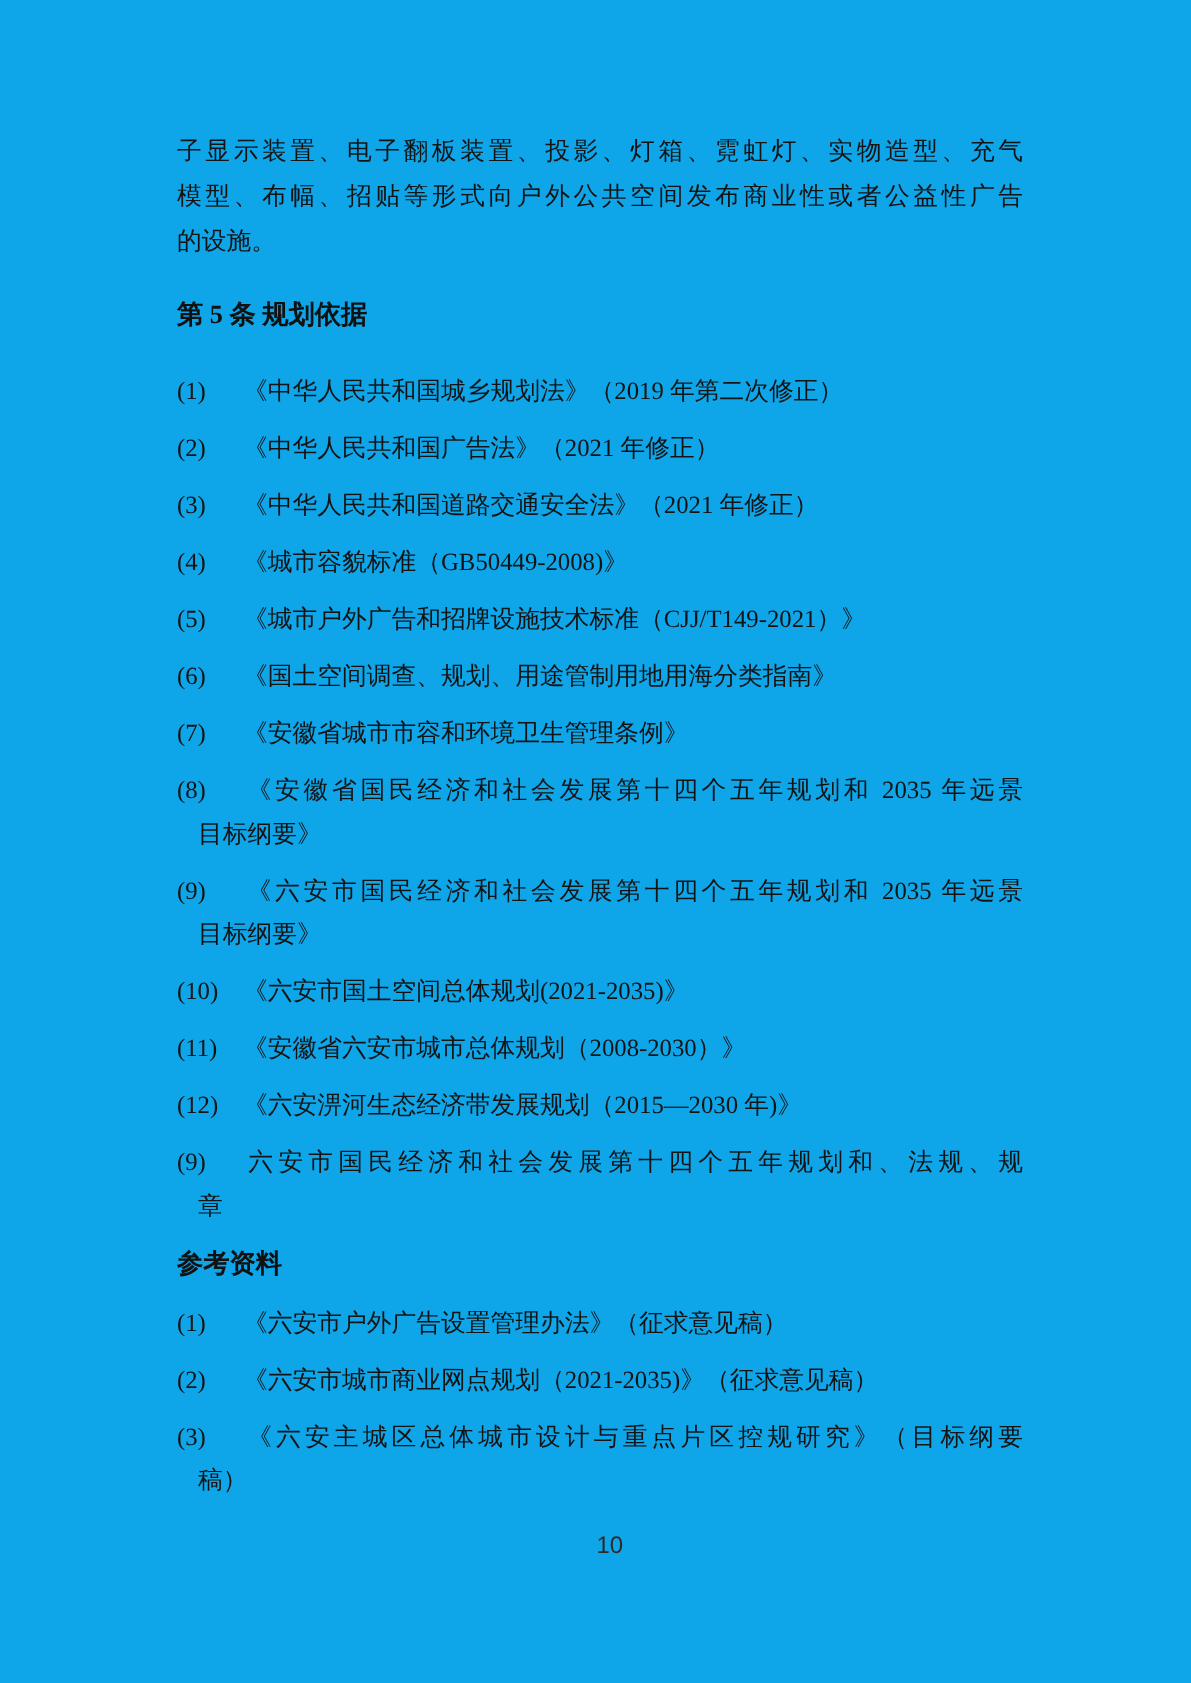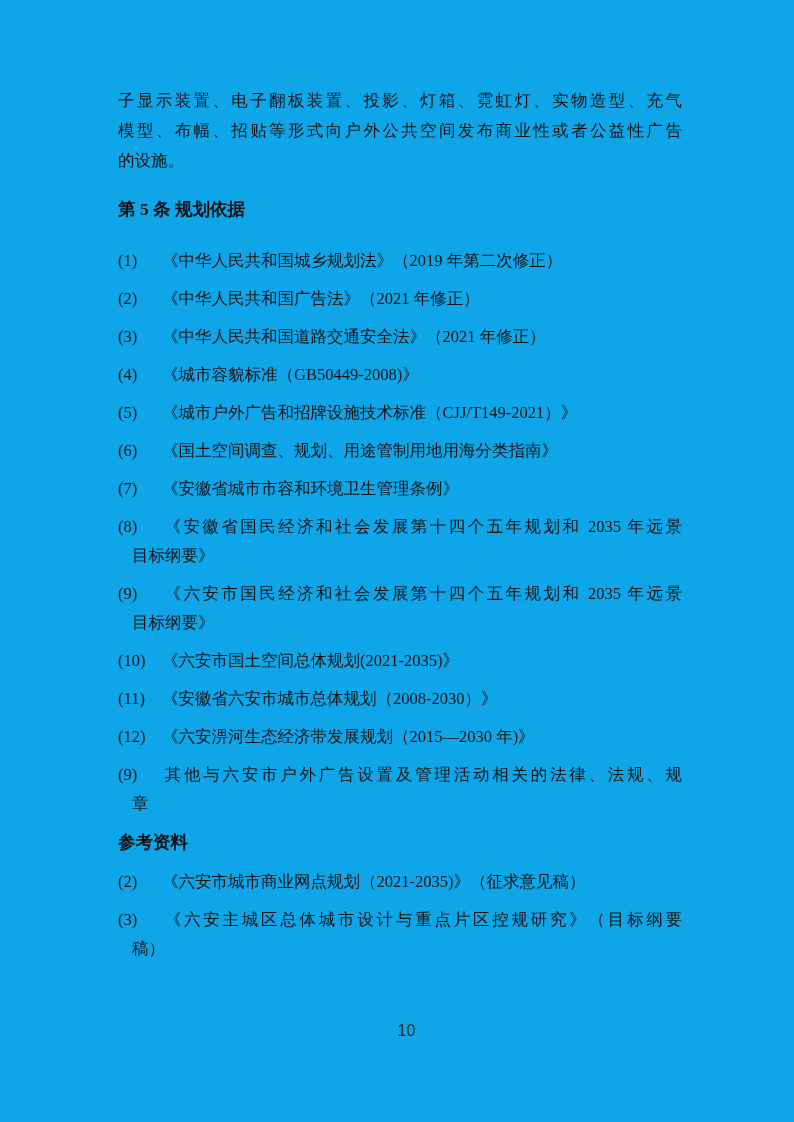--- a/index.html
+++ b/index.html
@@ -134,30 +134,33 @@
 
       <div class="item">
         <span class="line1"><span class="num">(11)</span><span class="txt">《安徽省六安市城市总体规划（2008-2030）》</span></span>
       </div>
 
       <div class="item">
         <span class="line1"><span class="num">(12)</span><span class="txt">《六安淠河生态经济带发展规划（2015—2030 年)》</span></span>
       </div>
 
       <div class="item">
-        <span class="line1 fill"><span class="num">(9)</span><span class="txt">其他与六安市户外广告设置及管理活动相关的法律、法规、规</span></span>
+        <span class="line1 fill"><span class="num">(9)</span><span class="txt">六安市国民经济和社会发展第十四个五年规划和、法规、规</span></span>
         <span class="cont">章</span>
       </div>
 
     </div>
 
     <h2 class="heading second">参考资料</h2>
 
     <div class="list refs">
 
+      <div class="item">
+        <span class="line1"><span class="num">(1)</span><span class="txt">《六安市户外广告设置管理办法》（征求意见稿）</span></span>
+      </div>
 
       <div class="item">
         <span class="line1"><span class="num">(2)</span><span class="txt">《六安市城市商业网点规划（2021-2035)》（征求意见稿）</span></span>
       </div>
 
       <div class="item">
         <span class="line1 fill"><span class="num">(3)</span><span class="txt">《六安主城区总体城市设计与重点片区控规研究》（目标纲要</span></span>
         <span class="cont">稿）</span>
       </div>
 

